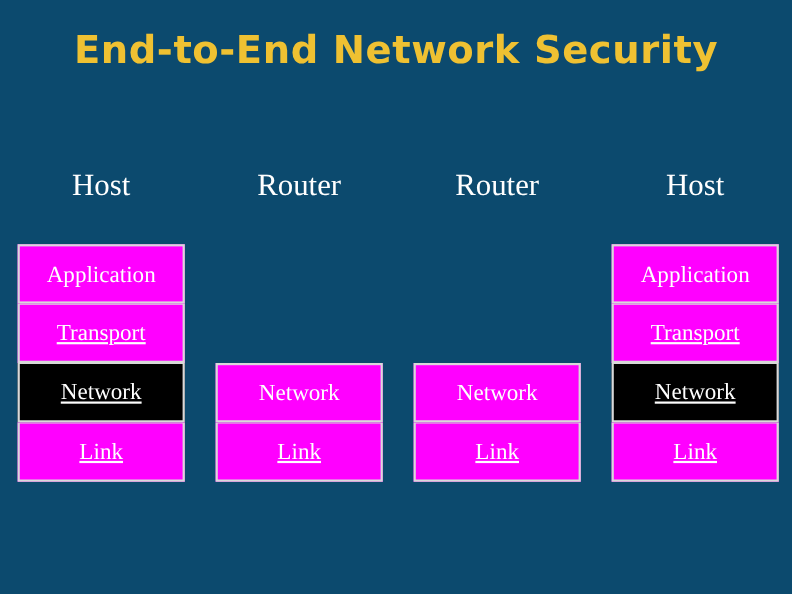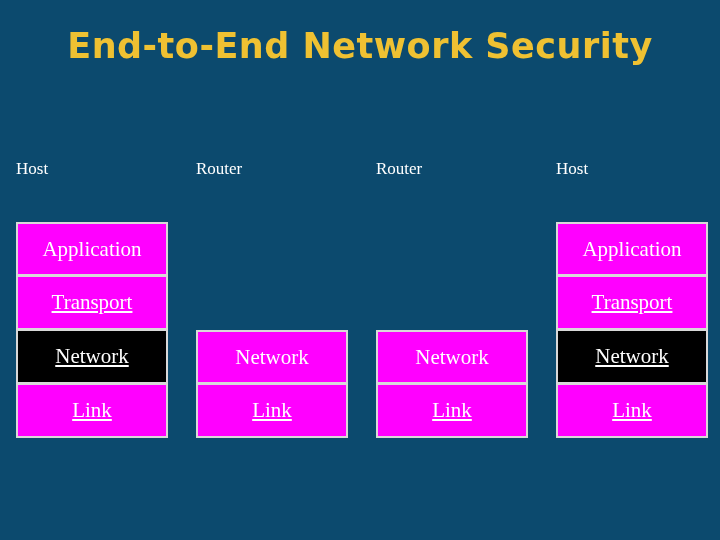--- a/index.html
+++ b/index.html
@@ -38,23 +38,24 @@
     line-height: 44px;
     white-space: nowrap;
   }
 
   
   .col-header {
     position: absolute;
     top: 152px;
     height: 34px;
     line-height: 34px;
+    text-align: center;
     color: #FFFFFF;
     font-family: "Liberation Serif", "DejaVu Serif", serif;
-    font-size: 17px;
+    font-size: 28px;
     white-space: nowrap;
   }
 
   
   .stack {
     position: absolute;
     box-sizing: border-box;
   }
   .layer-box {
     box-sizing: border-box;

